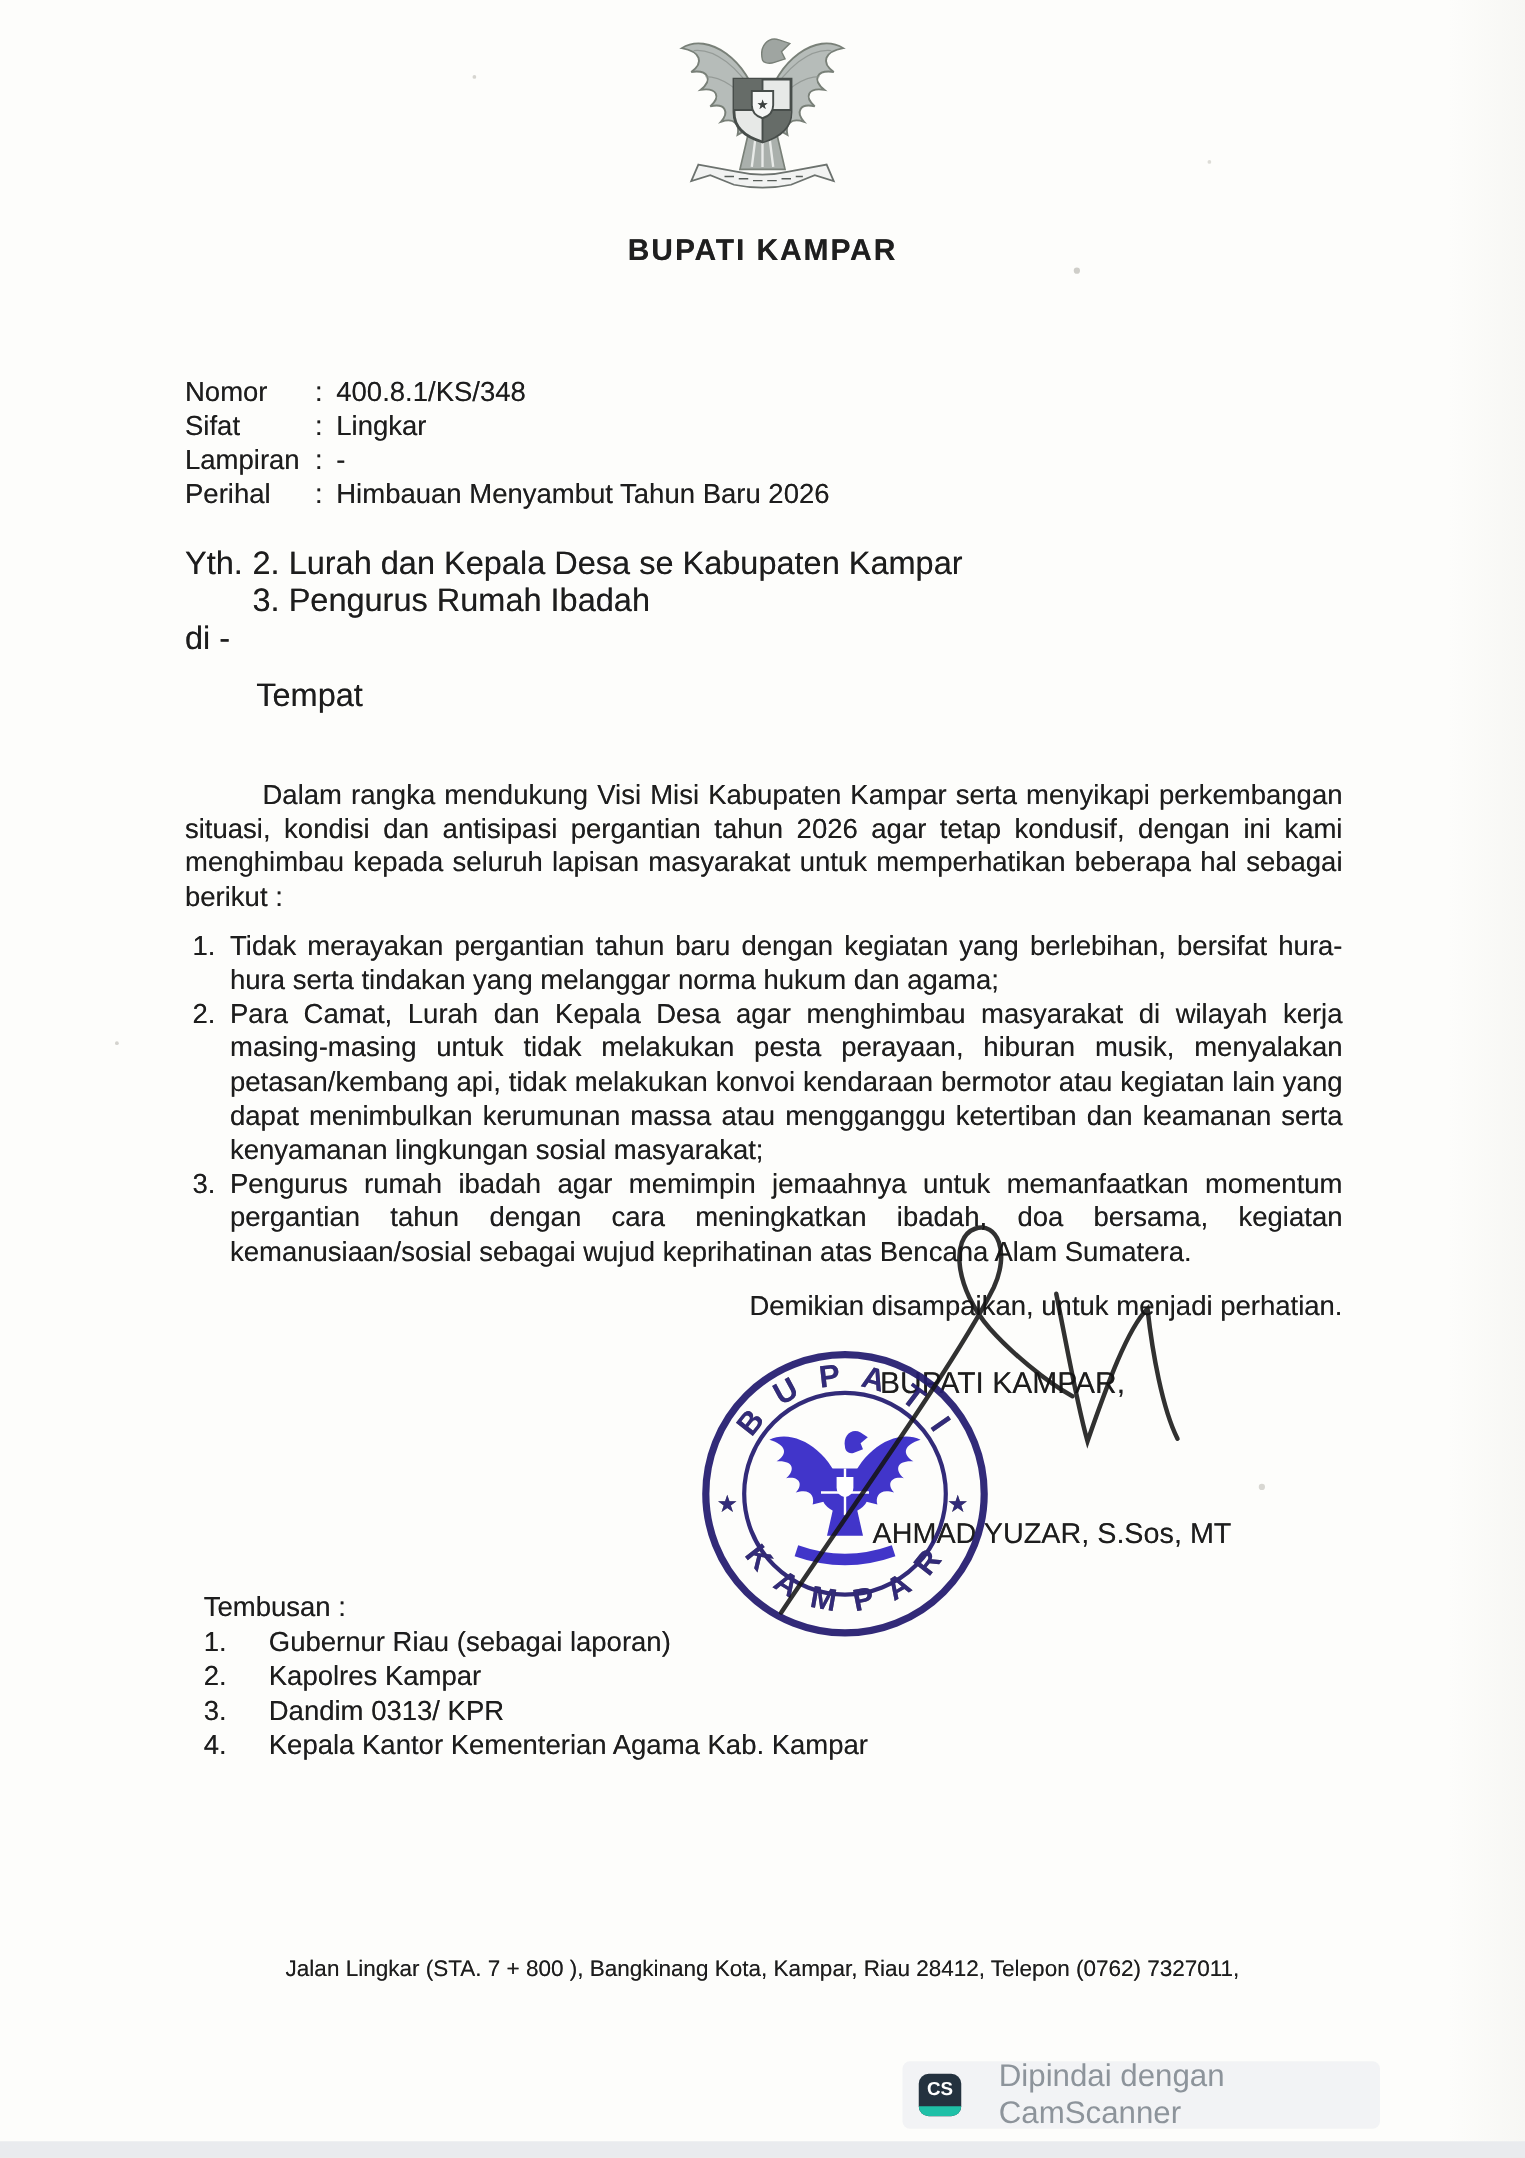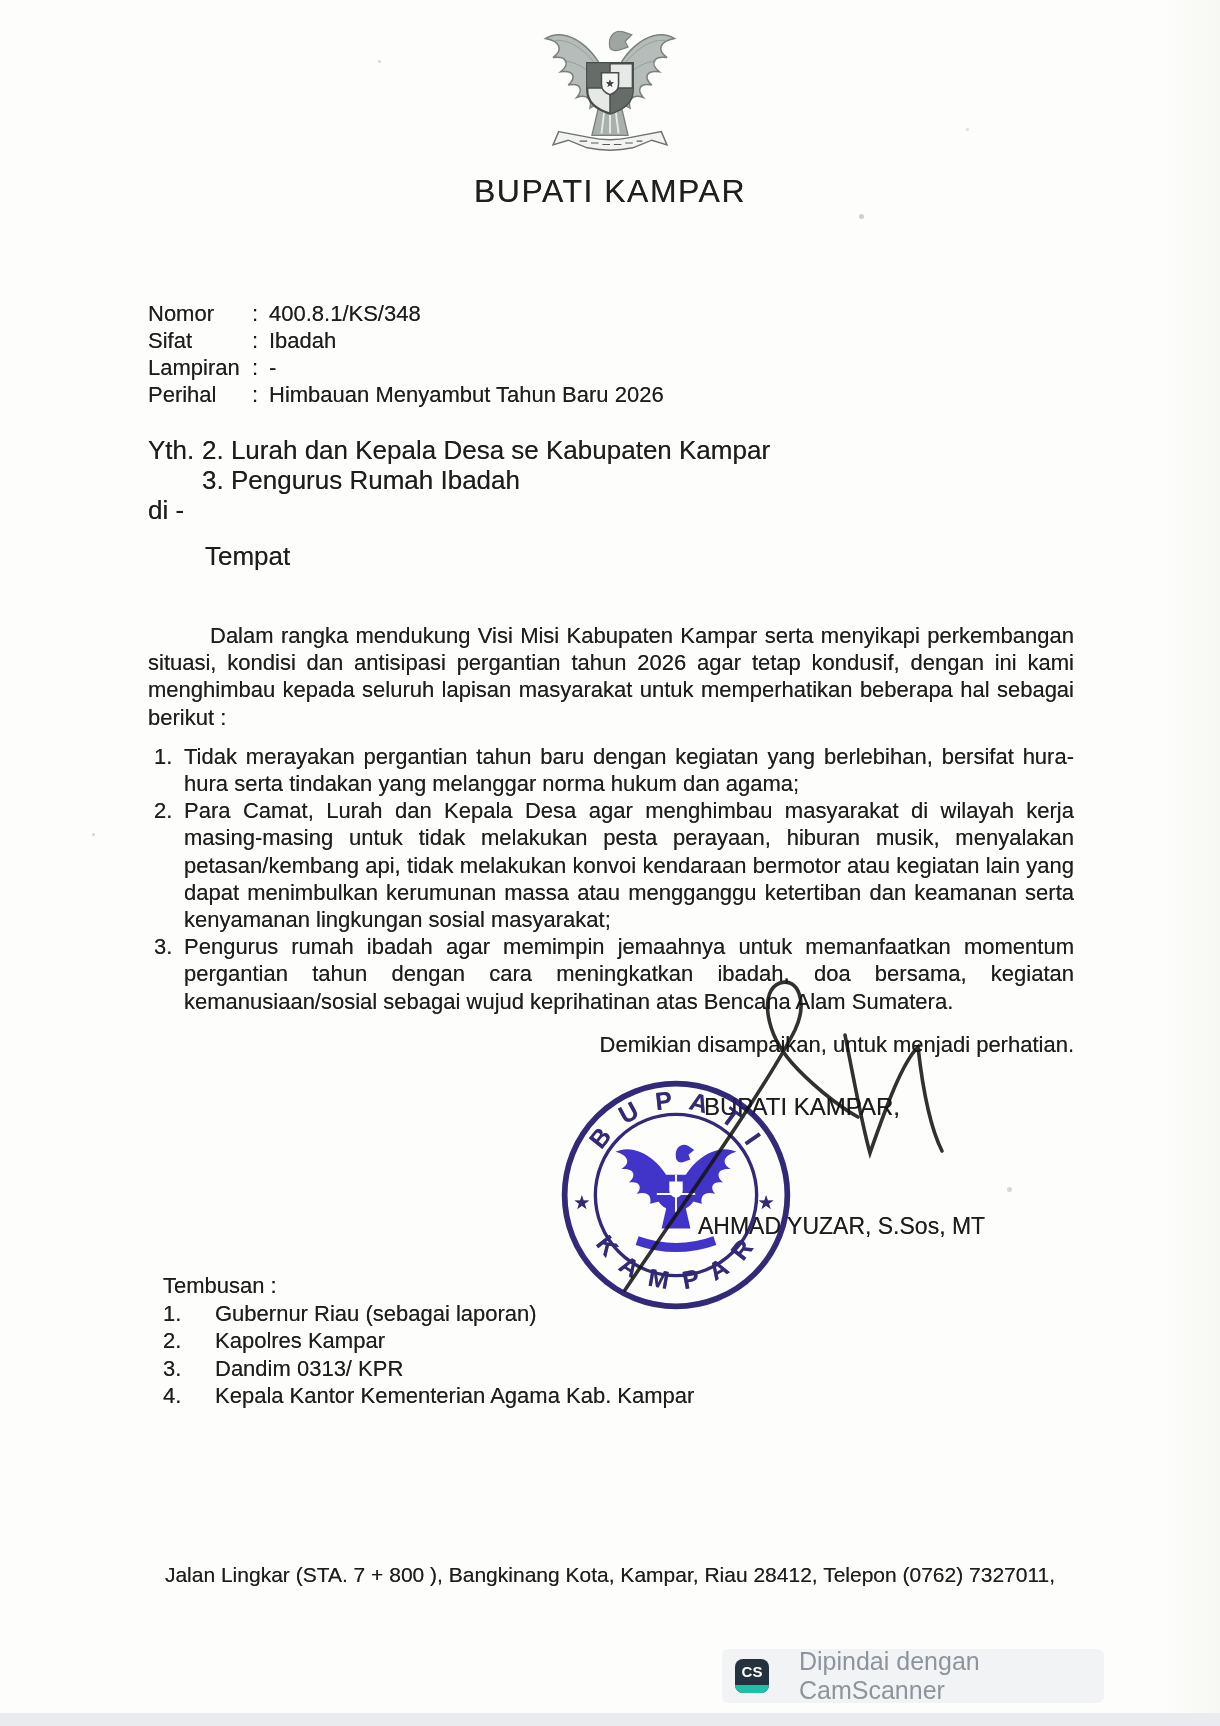--- a/index.html
+++ b/index.html
@@ -6,21 +6,21 @@
   .sheet{
     position:relative;width:1220px;height:1726px;overflow:hidden;
     background:linear-gradient(90deg,#fdfdfb 0 95%,#f7f7f4 100%);
     font-family:"Liberation Sans","DejaVu Sans",sans-serif;
     color:#1d1d1d;
     text-shadow:0 0 .4px rgba(25,25,25,.65);
   }
   
   .letterhead{position:absolute;top:12px;left:0;width:100%;text-align:center;}
   .emblem{width:152px;height:150px;display:inline-block;}
-  .office{margin-top:7px;font-size:32px;letter-spacing:1.5px;color:#1f1f1f;}
+  .office{margin-top:20px;font-size:24px;letter-spacing:1.5px;color:#1f1f1f;font-weight:bold;}
   
   .dateline{position:absolute;left:552px;top:266px;font-size:22px;white-space:nowrap;}
   .meta{position:absolute;left:148px;top:300px;font-size:22px;line-height:27px;}
   .meta-row{display:flex;}
   .meta-label{width:104px;}
   .meta-colon{width:17px;}
   
   .recipients{position:absolute;left:148px;top:435px;font-size:26px;line-height:30px;}
   .yth{display:flex;}
   .yth-prefix{width:54px;}
@@ -37,21 +37,21 @@
   .signature{position:absolute;left:540px;top:955px;width:480px;height:365px;}
   .sig-title{position:absolute;left:164px;top:138px;font-size:24px;white-space:nowrap;z-index:1;}
   .sig-name{position:absolute;left:158px;top:258px;font-size:23px;white-space:nowrap;z-index:1;}
   .stamp{position:absolute;left:16px;top:120px;width:240px;height:240px;z-index:2;}
   .sig-scribble{position:absolute;left:0;top:0;width:480px;height:365px;z-index:3;}
   
   .tembusan{position:absolute;left:163px;top:1272px;font-size:22px;line-height:27.5px;}
   .tb-item{display:flex;}
   .tb-no{width:52px;}
   
-  .address{position:absolute;left:0;top:1560px;width:100%;text-align:center;font-size:21px;line-height:30px;}
+  .address{position:absolute;left:0;top:1560px;width:100%;text-align:center;font-size:18px;line-height:30px;}
   .cs-badge{position:absolute;left:722px;top:1649px;width:382px;height:54px;background:#f2f3f5;border-radius:6px;
             display:flex;align-items:center;gap:30px;padding-left:13px;box-sizing:border-box;text-shadow:none;}
   .cs-icon{position:relative;width:34px;height:34px;border-radius:8px;background:#24323f;overflow:hidden;flex:0 0 34px;}
   .cs-icon-text{position:absolute;top:4px;left:0;width:100%;text-align:center;color:#fff;font-size:15px;font-weight:bold;}
   .cs-teal{position:absolute;left:0;bottom:0;width:100%;height:8px;background:#1fc0a7;}
   .cs-label{font-size:25px;color:#8d949b;}
   .bottom-strip{position:absolute;left:0;bottom:0;width:100%;height:13px;background:#e9ebee;}
   .specks{position:absolute;top:0;left:0;width:3px;height:3px;border-radius:50%;background:transparent;
           box-shadow:860px 215px 0 1px #cfcec9, 697px 947px 0 0 #d2d1cc, 378px 60px 0 0 #d6d5d0,
                      1008px 1188px 0 1px #d8d7d2, 92px 833px 0 0 #d4d3ce, 966px 128px 0 0 #dddcd7;}
@@ -93,21 +93,21 @@
 
   <div class="meta">
     <div class="meta-row">
       <span class="meta-label">Nomor</span>
       <span class="meta-colon">:</span>
       <span class="meta-value">400.8.1/KS/348</span>
     </div>
     <div class="meta-row">
       <span class="meta-label">Sifat</span>
       <span class="meta-colon">:</span>
-      <span class="meta-value">Ibadah</span>
+      <span class="meta-value">Lingkar</span>
     </div>
     <div class="meta-row">
       <span class="meta-label">Lampiran</span>
       <span class="meta-colon">:</span>
       <span class="meta-value">-</span>
     </div>
     <div class="meta-row">
       <span class="meta-label">Perihal</span>
       <span class="meta-colon">:</span>
       <span class="meta-value">Himbauan Menyambut Tahun Baru 2026</span>

